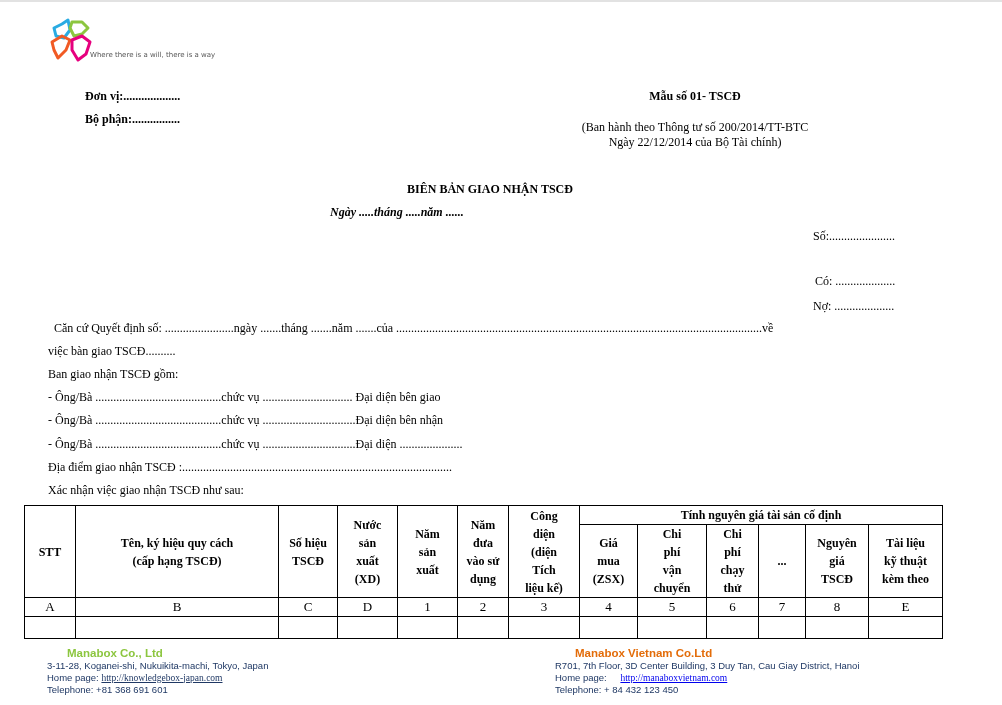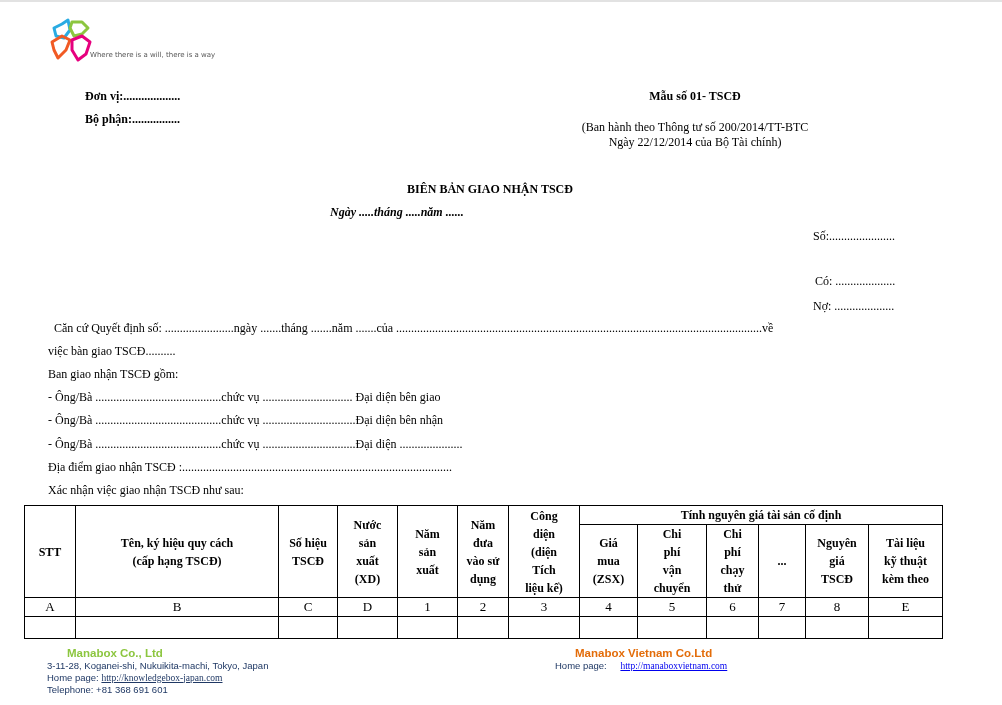--- a/index.html
+++ b/index.html
@@ -178,14 +178,16 @@
 
 <div class="foot" style="left:47px;top:646px;">
   <div class="co" style="color:#8cc63f;">Manabox Co., Ltd</div>
   <div>3-11-28, Koganei-shi, Nukuikita-machi, Tokyo, Japan</div>
   <div><span>Home page: </span><a>http://knowledgebox-japan.com</a></div>
   <div>Telephone: +81 368 691 601</div>
 </div>
 
 <div class="foot foot-right" style="left:555px;top:646px;">
   <div class="co" style="color:#e36c09;">Manabox Vietnam Co.Ltd</div>
+  <div>R701, 7th Floor, 3D Center Building, 3 Duy Tan, Cau Giay District, Hanoi</div>
   <div><span>Home page: </span><a>http://manaboxvietnam.com</a></div>
+  <div>Telephone: + 84 432 123 450</div>
 </div>
 
 </body></html>

